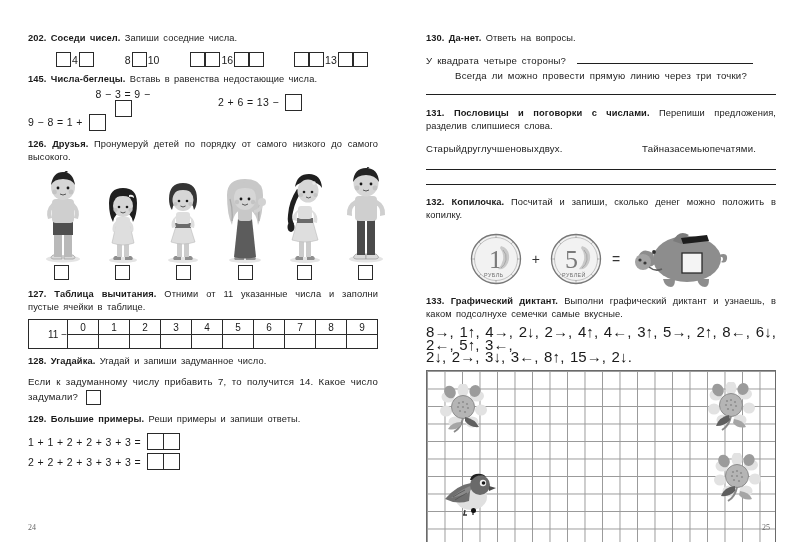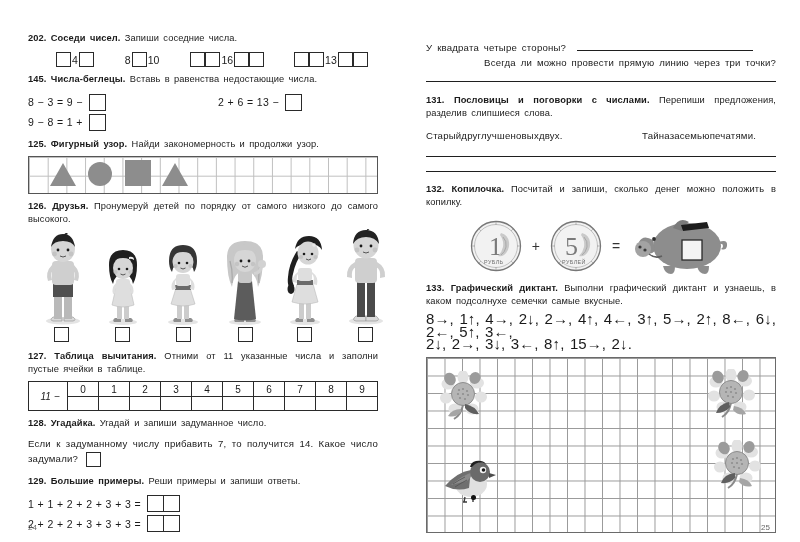--- a/index.html
+++ b/index.html
@@ -45,21 +45,21 @@
   .neighbors { display: flex; align-items: center; gap: 0; margin: 7px 0 6px 28px; }
   .ngroup { display: flex; align-items: center; font-size: 10.5px; }
   .ngroup .num { padding: 0 1px; }
   .ngap { width: 30px; }
 
   
   .eqgrid { margin: 6px 0 6px 0; }
   .eqrow { display: flex; align-items: center; height: 20px; }
   .eq { display: flex; align-items: center; font-size: 10.5px; letter-spacing: .4px; }
   .eq span.t { padding: 0 3px; }
-  .eqcolA { width: 190px; }
+  .eqcolA { width: 190px; flex-direction: column; }
 
   
   .patgrid {
     position: relative; height: 38px; margin: 5px 0 6px 0;
     border: 1px solid #555;
     background-image:
       linear-gradient(to right, #bfbfbf 1px, transparent 1px),
       linear-gradient(to bottom, #bfbfbf 1px, transparent 1px);
     background-size: 18.7px 18.7px;
     box-sizing: border-box;
@@ -81,23 +81,22 @@
 
   
   table.subtab {
     border-collapse: collapse; margin: 5px 0 6px 0; width: 100%;
   }
   table.subtab td {
     border: 1px solid #2a2a2a; height: 13px; text-align: center;
     font-size: 10px; padding: 0;
   }
   table.subtab td.lbl {
-    width: 34px; font-size: 10px; text-align: center; padding-left: 4px;
+    width: 34px; font-size: 10px; text-align: right; padding-left: 4px;
     border-right: 1px solid #2a2a2a;
-    font-style: italic;
   }
   table.subtab td.hd { height: 14px; }
 
   
   .ruled { border-bottom: 1px solid #1f1f1f; height: 1px; margin: 6px 0 0 0; }
   .inlineline {
     display: inline-block; border-bottom: 1px solid #1f1f1f;
     height: 9px; vertical-align: baseline;
   }
 
@@ -118,21 +117,21 @@
     background-size: 17.5px 17.5px;
     box-sizing: border-box; background-color: #fff;
   }
   .onfield { position: absolute; }
   .startdot {
     position: absolute; width: 5px; height: 5px; border-radius: 50%;
     background: #111;
   }
 
   .pagenum {
-    position: absolute; bottom: 10px; font-size: 8px; color: #666;
+    position: absolute; bottom: 10px; font-size: 8px; color: #666; font-family: Liberation Serif, serif;
   }
   .pn-left  { left: 28px; }
   .pn-right { right: 30px; padding-left: 48px; }
 </style>
 </head>
 <body>
 
 <div class="spread">
 
   <div class="page page-left">
@@ -196,33 +195,20 @@
         <div class="eqrow">
           <div class="eq">
             <span>9 − 8 = 1 +</span>
             <span class="t"></span>
               <span class="bx bx-lg"></span>
           </div>
         </div>
       </div>
     </div>
 
-    <div class="ex">
-      <div class="ex-head">
-        <span class="ex-num">125.</span>
-        <span class="ex-title">Фигурный узор.</span>
-        <span class="ex-text">Найди закономерность и продолжи узор.</span>
-      </div>
-      <div class="patgrid">
-        <div class="shape sh-tri" style="left:21px; bottom:7px;"></div>
-        <div class="shape sh-cir" style="left:59px; bottom:7px;"></div>
-        <div class="shape sh-sq" style="left:96px; bottom:7px;"></div>
-        <div class="shape sh-tri" style="left:133px; bottom:7px;"></div>
-      </div>
-    </div>
 
     <div class="ex">
       <div class="ex-head">
         <span class="ex-num">126.</span>
         <span class="ex-title">Друзья.</span>
         <span class="ex-text">Пронумеруй детей по порядку от самого низкого до самого высокого.</span>
       </div>
 
       <div class="kids">
 
@@ -434,25 +420,30 @@
         </div>
       </div>
     </div>
 
     <div class="pagenum pn-left">24</div>
   </div>
 
   <div class="page page-right">
 
     <div class="ex">
+      <div class="ex-head">
+        <span class="ex-num">130.</span>
+        <span class="ex-title">Да-нет.</span>
+        <span class="ex-text">Ответь на вопросы.</span>
+      </div>
       <div class="body-line" style="margin-top:8px; text-align:left;">
         <span>У квадрата четыре стороны?</span>
         <span class="inlineline" style="width:176px; margin-left:6px;"></span>
       </div>
-      <div class="body-line" style="text-align:right;">
+      <div class="body-line" style="text-align:center;">
         <span>Всегда ли можно провести прямую линию через три точки?</span>
       </div>
       <div class="ruled" style="margin-top:10px;"></div>
     </div>
 
     <div class="ex" style="margin-top:12px;">
       <div class="ex-head">
         <span class="ex-num">131.</span>
         <span class="ex-title">Пословицы и поговорки с числами.</span>
         <span class="ex-text">Перепиши предложения, разделив слипшиеся слова.</span>

